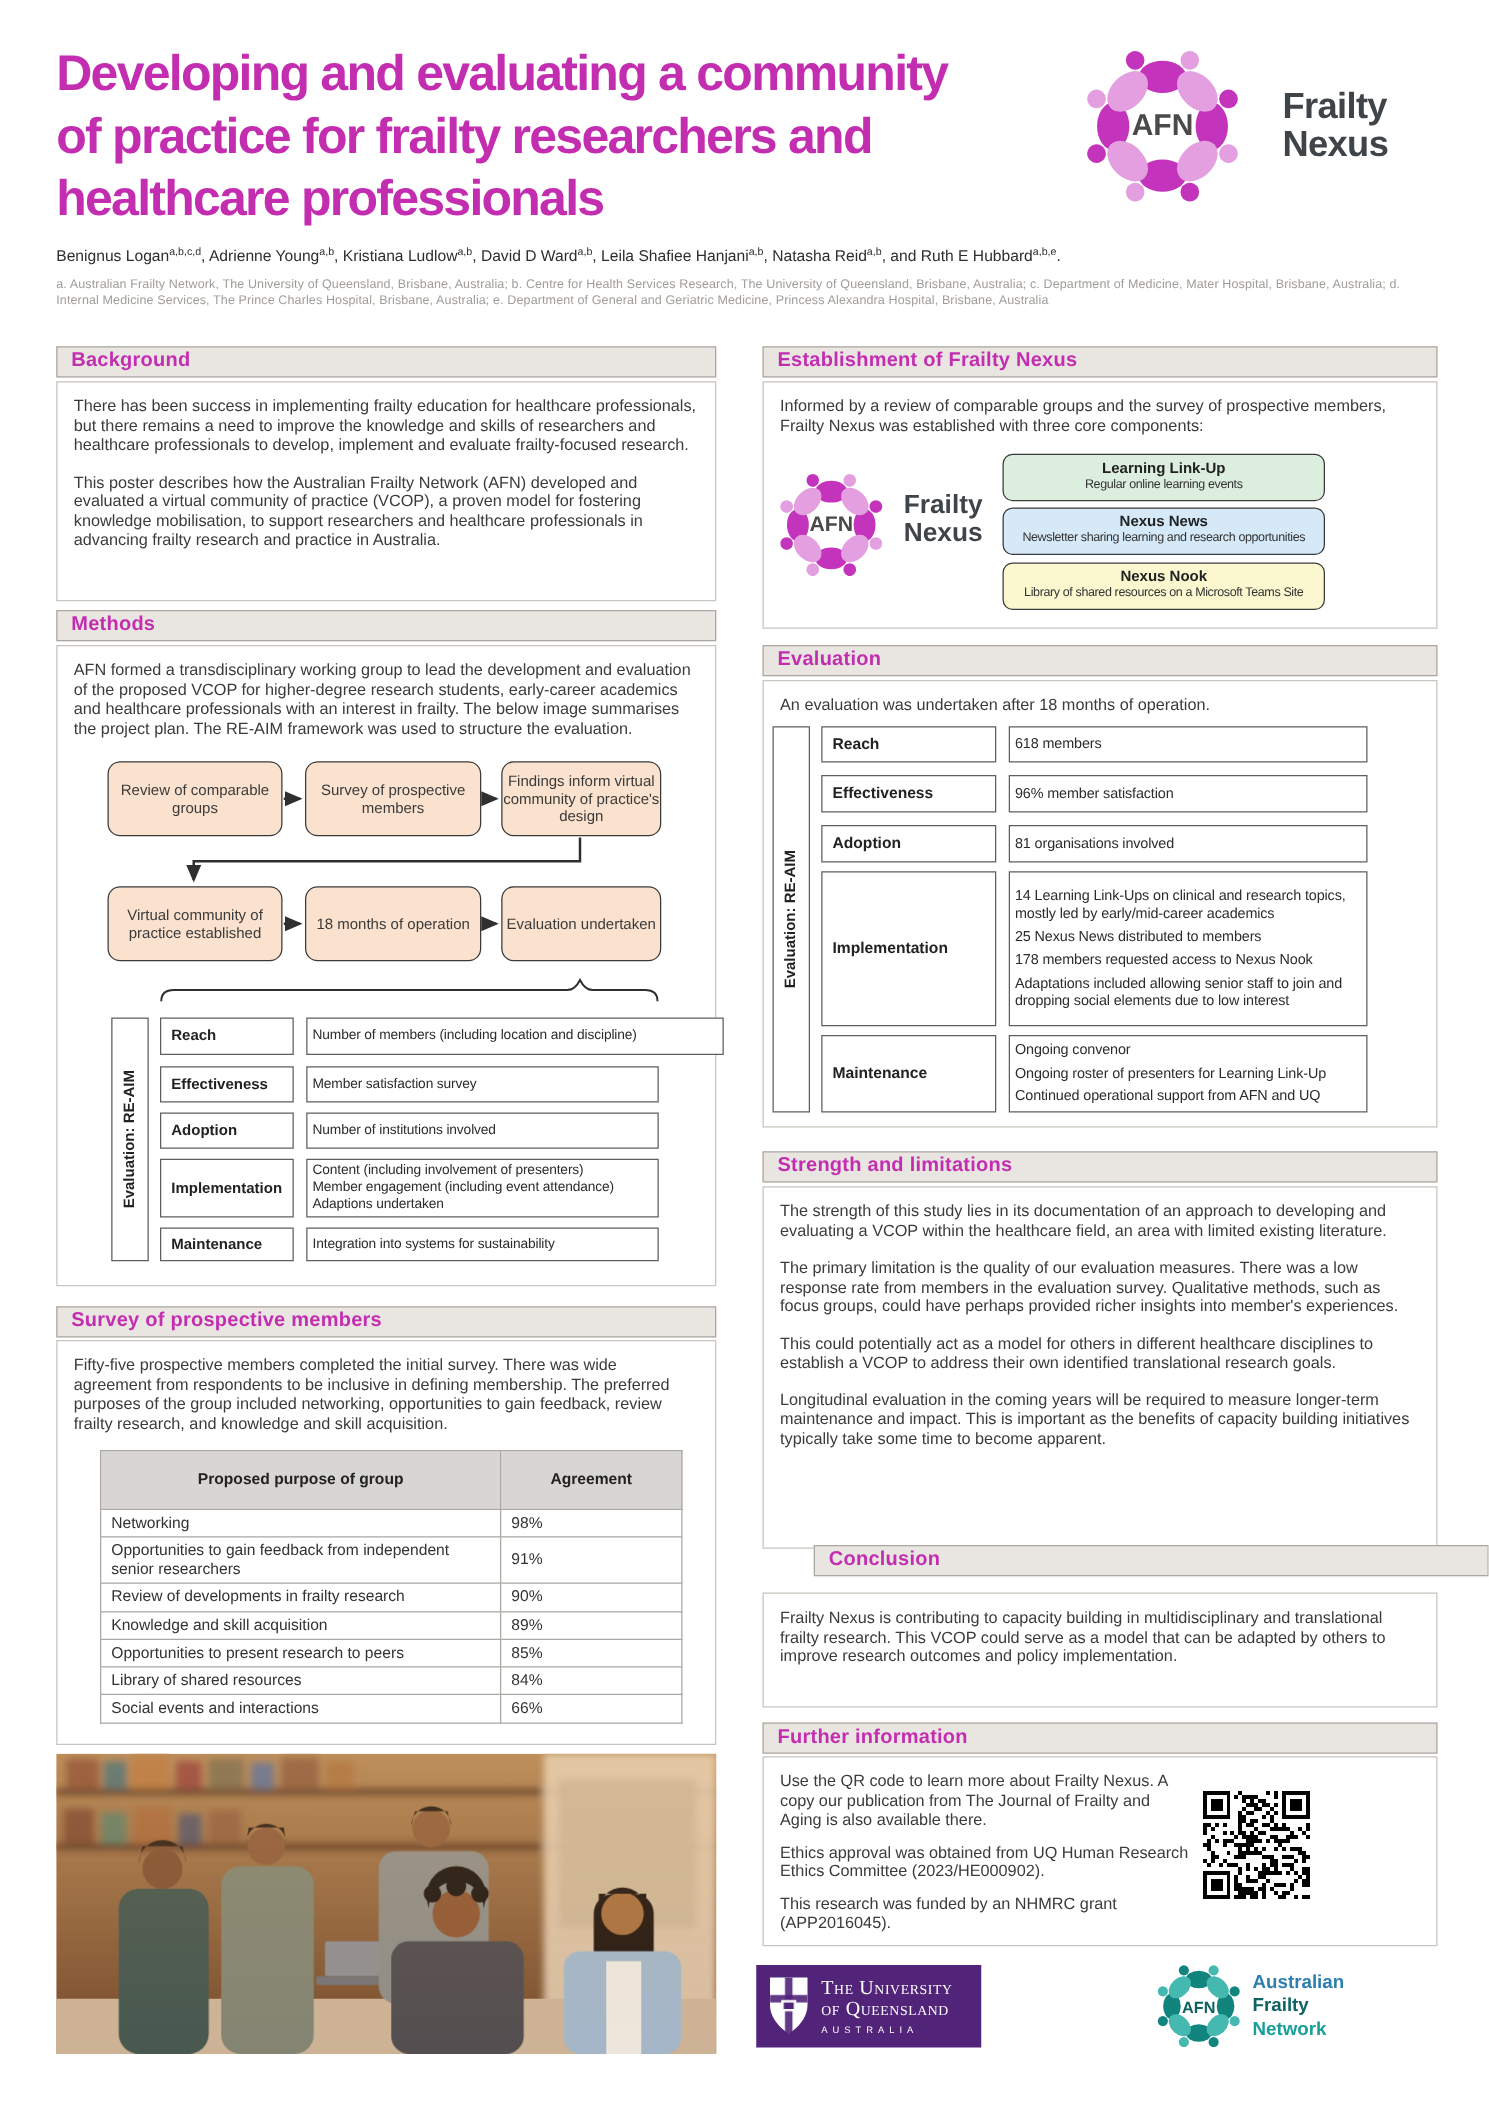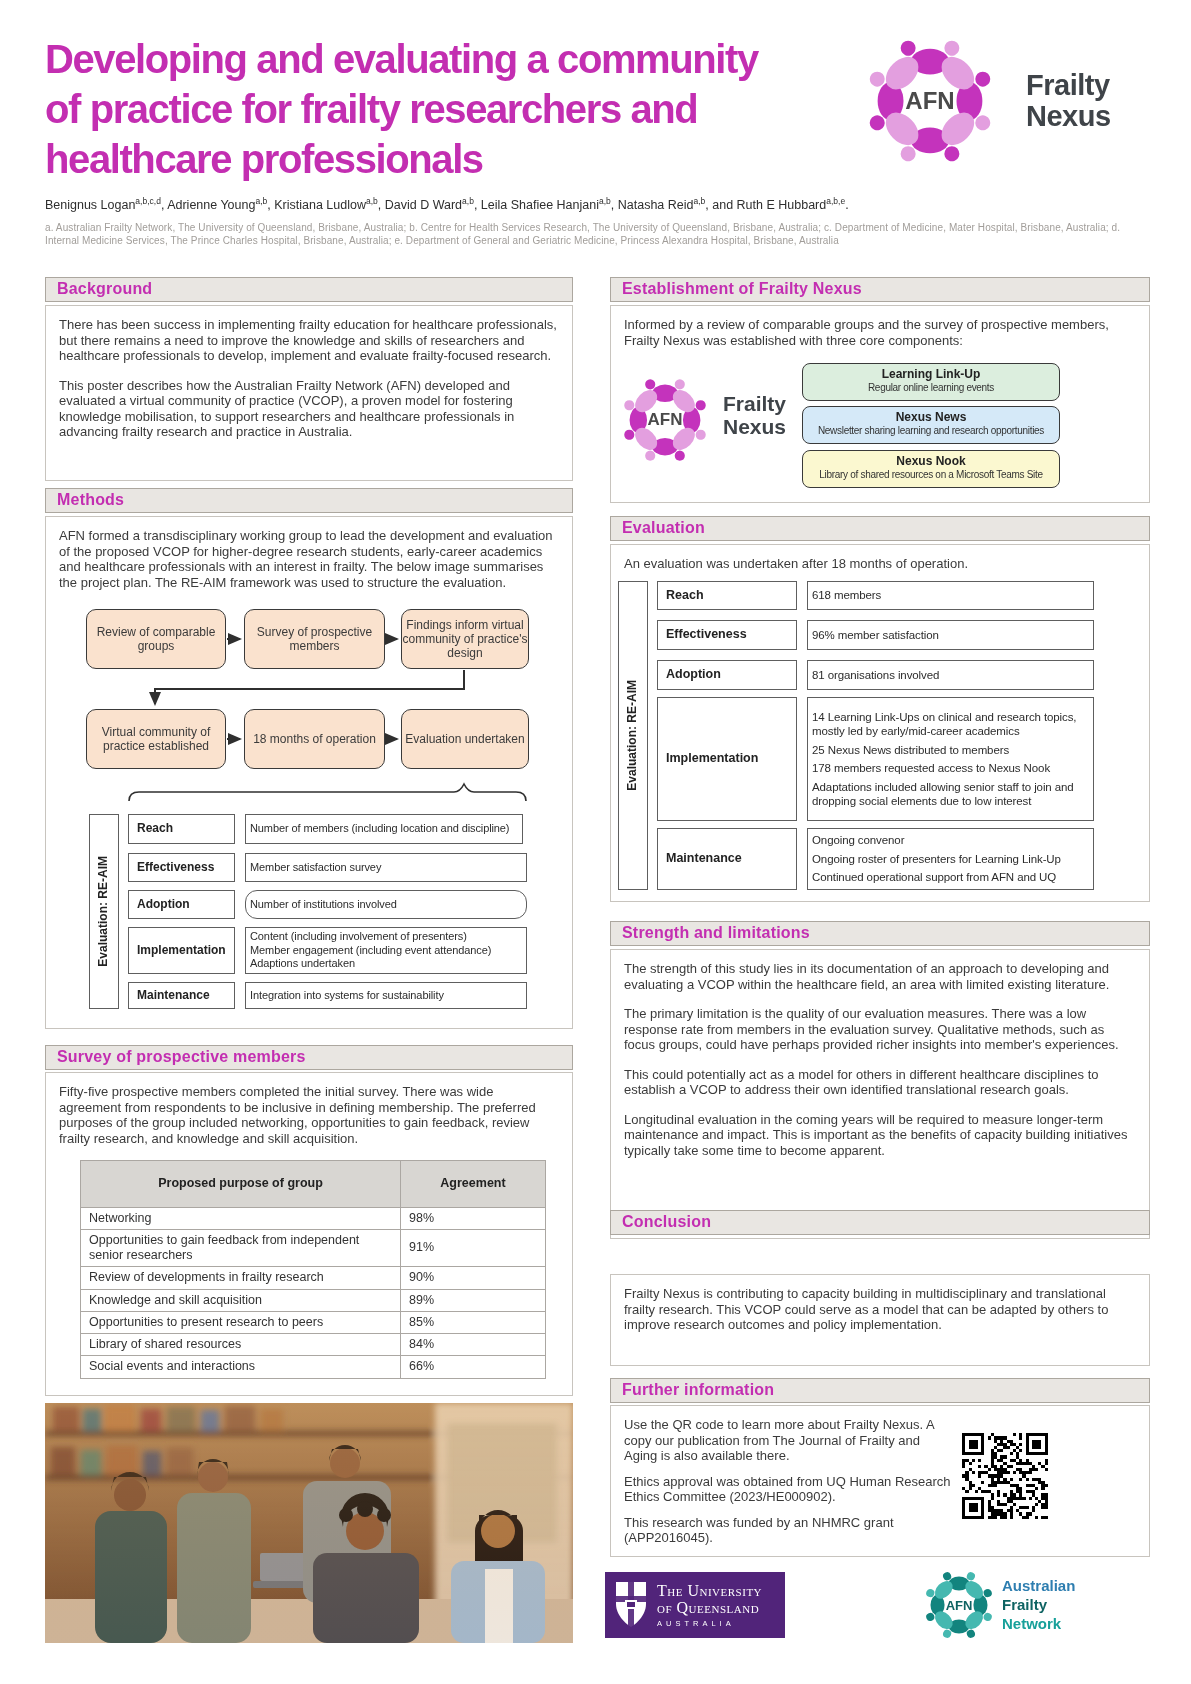--- a/index.html
+++ b/index.html
@@ -157,29 +157,29 @@
       <div class="fb" style="left:185px;top:5px;width:141px;height:60px;">Survey of prospective members</div>
       <div class="fb" style="left:342px;top:5px;width:128px;height:60px;">Findings inform virtual community of practice's design</div>
       <div class="fb" style="left:27px;top:105px;width:140px;height:60px;">Virtual community of practice established</div>
       <div class="fb" style="left:185px;top:105px;width:141px;height:60px;">18 months of operation</div>
       <div class="fb" style="left:342px;top:105px;width:128px;height:60px;">Evaluation undertaken</div>
 
       <div class="vlab" style="left:30px;top:210px;width:30px;height:195px;">
         <span>Evaluation: RE-AIM</span>
       </div>
       <div class="rlabel" style="left:69px;top:210px;width:107px;height:30px;">Reach</div>
-      <div class="rdesc" style="left:186px;top:210px;width:278px;height:30px;">
+      <div class="rdesc" style="left:186px;top:210px;width:334px;height:30px;">
           <div>Number of members (including location and discipline)</div>
         </div>
       <div class="rlabel" style="left:69px;top:249px;width:107px;height:29px;">Effectiveness</div>
       <div class="rdesc" style="left:186px;top:249px;width:282px;height:29px;">
           <div>Member satisfaction survey</div>
         </div>
       <div class="rlabel" style="left:69px;top:286px;width:107px;height:29px;">Adoption</div>
-      <div class="rdesc" style="left:186px;top:286px;width:282px;height:29px;border-radius:12px;">
+      <div class="rdesc" style="left:186px;top:286px;width:282px;height:29px;">
           <div>Number of institutions involved</div>
         </div>
       <div class="rlabel" style="left:69px;top:323px;width:107px;height:47px;">Implementation</div>
       <div class="rdesc" style="left:186px;top:323px;width:282px;height:47px;">
         <div>Content (including involvement of presenters)</div>
         <div>Member engagement (including event attendance)</div>
         <div>Adaptions undertaken</div>
       </div>
       <div class="rlabel" style="left:69px;top:378px;width:107px;height:27px;">Maintenance</div>
       <div class="rdesc" style="left:186px;top:378px;width:282px;height:27px;">
@@ -354,21 +354,21 @@
   </div>
 
   <div class="bar col-r" style="top:921px;">Strength and limitations</div>
   <div class="panel col-r" style="top:949px;height:290px;">
     <p>The strength of this study lies in its documentation of an approach to developing and evaluating a VCOP within the healthcare field, an area with limited existing literature.</p>
     <p>The primary limitation is the quality of our evaluation measures. There was a low response rate from members in the evaluation survey. Qualitative methods, such as focus groups, could have perhaps provided richer insights into member's experiences.</p>
     <p>This could potentially act as a model for others in different healthcare disciplines to establish a VCOP to address their own identified translational research goals.</p>
     <p>Longitudinal evaluation in the coming years will be required to measure longer-term maintenance and impact. This is important as the benefits of capacity building initiatives typically take some time to become apparent.</p>
   </div>
 
-  <div class="bar col-r" style="top:1210px;">Conclusion</div>
+  <div class="bar col-r" style="top:1236px;margin-left:41px;">Conclusion</div>
   <div class="panel col-r" style="top:1274px;height:92px;">
     <p>Frailty Nexus is contributing to capacity building in multidisciplinary and translational frailty research. This VCOP could serve as a model that can be adapted by others to improve research outcomes and policy implementation.</p>
   </div>
 
   <div class="bar col-r" style="top:1378px;">Further information</div>
   <div class="panel col-r" style="top:1405px;height:152px;">
     <div style="width:332px;">
       <p style="margin-bottom:10px;">Use the QR code to learn more about Frailty Nexus. A copy our publication from The Journal of Frailty and Aging is also available there.</p>
       <p style="margin-bottom:10px;">Ethics approval was obtained from UQ Human Research Ethics Committee (2023/HE000902).</p>
       <p>This research was funded by an NHMRC grant (APP2016045).</p>

